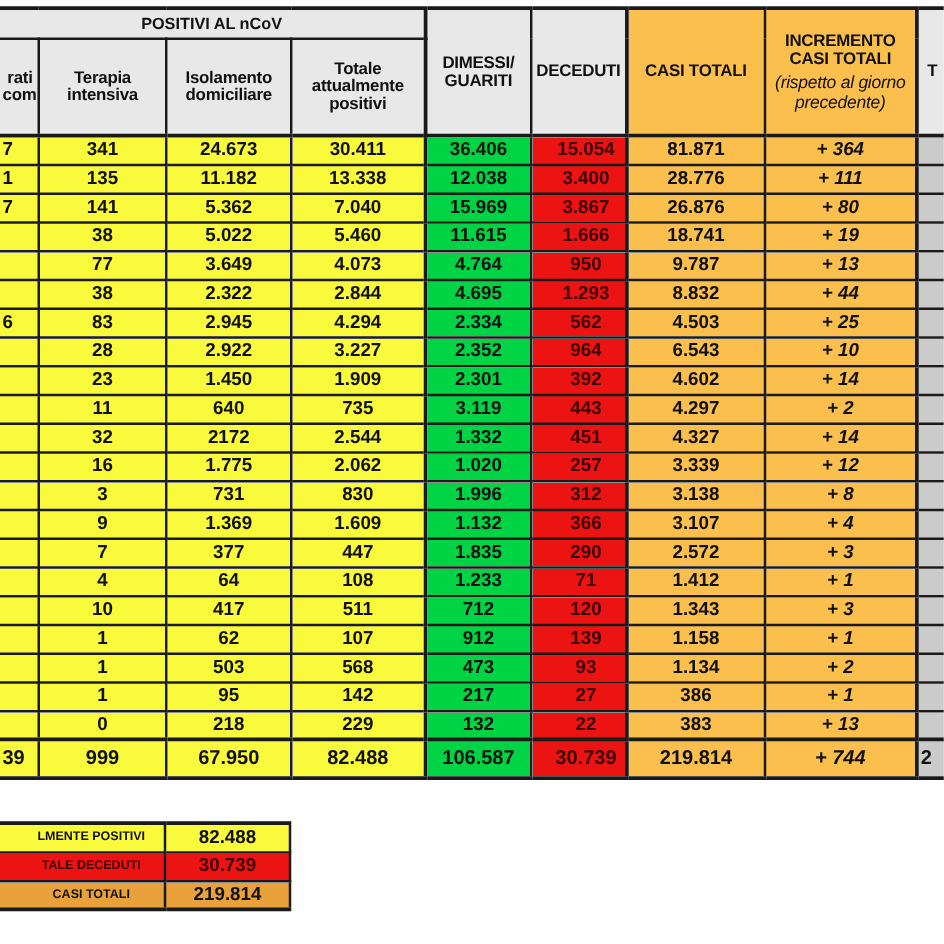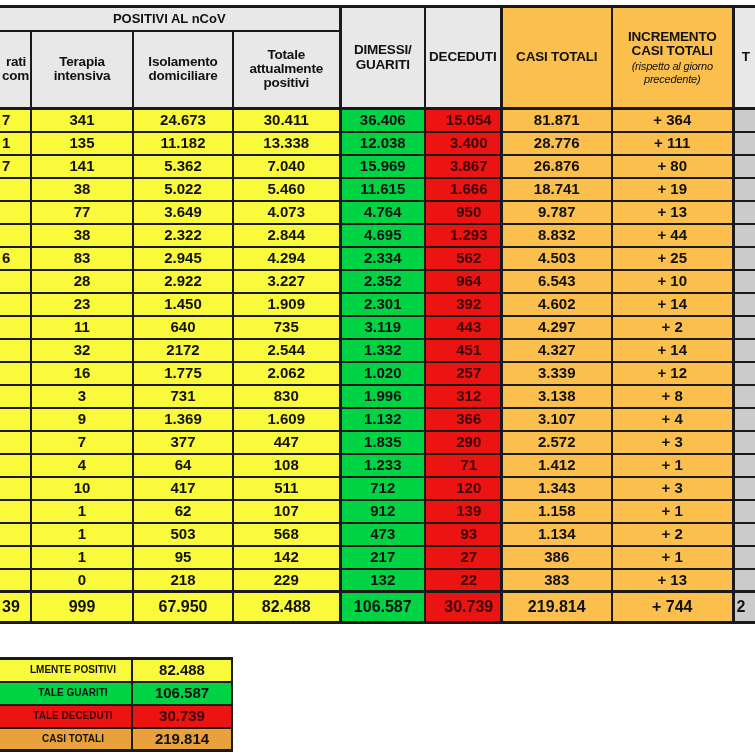--- a/index.html
+++ b/index.html
@@ -15,28 +15,28 @@
   .bg-yellow{background:var(--yellow);}
   .bg-green{background:var(--green);margin-top:21px;}
   .bg-red{background:var(--red);color:var(--red-text);}
   .bg-orange{background:var(--orange);}
   .bg-orange2{background:var(--orange-dark);}
   .bg-hgray{background:var(--gray-header);}
   .bg-gray{background:var(--gray-cell);}
 
   .num{font-weight:bold;font-size:15px;text-align:center;color:#111;}
   .bg-red.num,.bg-red .num{color:var(--red-text);padding-left:12px;}
-  .italic{}
+  .italic{font-style:italic;}
   .cut-left{text-align:left;padding-left:2px;}
 
   .hdr-main{font-size:13px;font-weight:bold;text-align:center;color:#111;}
   .hdr-col{font-size:13.5px;font-weight:bold;text-align:center;color:#111;letter-spacing:-0.2px;}
   .wrap{white-space:normal;}
   .prewrap{white-space:pre-line;}
-  .hdr-note{font-size:11px;font-weight:normal;font-style:italic;white-space:normal;line-height:1.15;display:block;margin-top:2px;}
+  .hdr-note{font-size:14px;font-weight:normal;font-style:italic;white-space:normal;line-height:1.15;display:block;margin-top:2px;}
 
   tr.hdr1{height:24px;}
   tr.hdr2{height:78px;}
   tr.data{height:23px;}
   tr.total{height:31px;}
   tr.total td{font-size:16px;}
   tr.srow{height:23px;}
 
   .bt3{border-top:3px solid var(--border);}
   .bb3{border-bottom:3px solid var(--border);}
@@ -339,24 +339,20 @@
     <colgroup>
         <col style="width:132px">
         <col style="width:100px">
       </colgroup>
     <tbody>
       <tr class="srow">
         <td class="bg-yellow s-label no-left bt3">LMENTE POSITIVI</td>
         <td class="bg-yellow s-value bt3">82.488</td>
       </tr>
       <tr class="srow">
-        <td class="bg-green s-label no-left">TALE GUARITI</td>
-        <td class="bg-green s-value">106.587</td>
-      </tr>
-      <tr class="srow">
         <td class="bg-red s-label no-left">TALE DECEDUTI</td>
         <td class="bg-red s-value">30.739</td>
       </tr>
       <tr class="srow">
         <td class="bg-orange2 s-label no-left bb3">CASI TOTALI</td>
         <td class="bg-orange2 s-value bb3">219.814</td>
       </tr>
     </tbody>
   </table>
 

